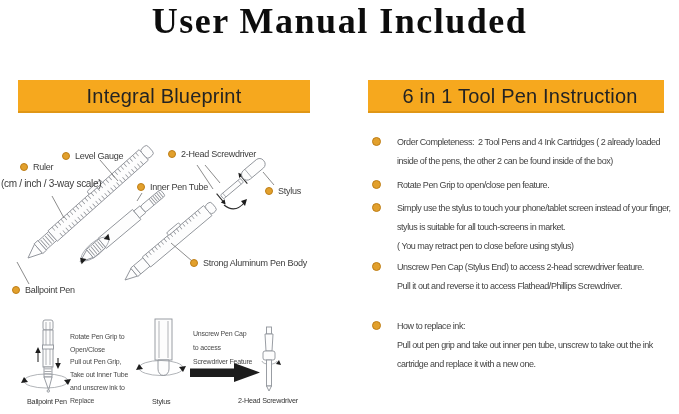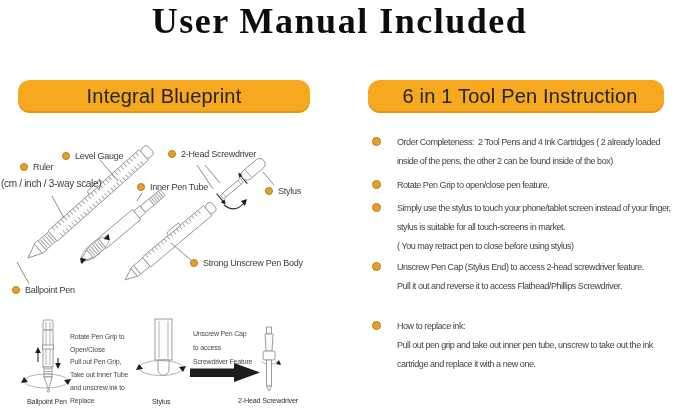--- a/index.html
+++ b/index.html
@@ -10,21 +10,20 @@
   .title{
     position:absolute;top:0;left:0;width:679px;text-align:center;
     font-family:"Liberation Serif",serif;font-weight:bold;font-size:36px;
     letter-spacing:1.5px;color:#0d0d0d;line-height:42px;
   }
   .banner{
     position:absolute;top:80px;height:33px;background:#F6A81E;
     display:flex;align-items:center;justify-content:center;
     font-size:20px;color:#232323;letter-spacing:0.2px;
     box-shadow:inset 0 -2px 0 rgba(160,100,0,.25);
-    border-radius:12px;
   }
   .banner-left{left:18px;width:292px;}
   .banner-right{left:368px;width:288px;padding-left:8px;}
   .part-label{
     position:absolute;display:flex;align-items:flex-start;
     font-size:9px;letter-spacing:-0.25px;color:#3c3c3c;white-space:pre;
   }
   .dot{
     width:6px;height:6px;border-radius:50%;background:#E2A02C;
     border:1px solid #BE7E17;margin-right:5px;margin-top:1px;flex:0 0 auto;
@@ -148,21 +147,21 @@
   <div class="part-label" style="left:137px;top:182px;">
     <span class="dot"></span>
     <span>Inner Pen Tube</span>
   </div>
   <div class="part-label" style="left:265px;top:186px;">
     <span class="dot"></span>
     <span>Stylus</span>
   </div>
   <div class="part-label" style="left:190px;top:258px;">
     <span class="dot"></span>
-    <span>Strong Unscrew Pen Body</span>
+    <span>Strong Aluminum Pen Body</span>
   </div>
   <div class="part-label" style="left:12px;top:285px;">
     <span class="dot"></span>
     <span>Ballpoint Pen</span>
   </div>
 
   <svg style="left:0;top:315px;" width="360" height="99" viewBox="0 0 360 99">
 
     <g>
       <rect class="pen" x="43" y="5" width="10" height="10" rx="2"></rect>

